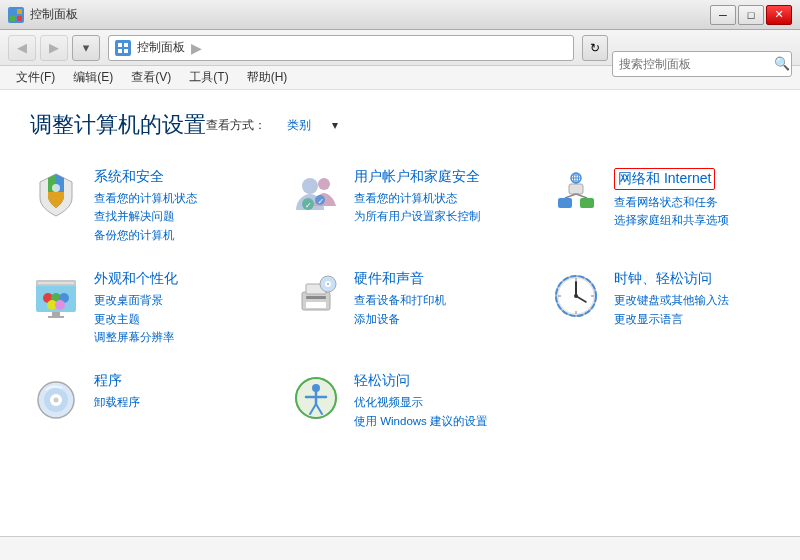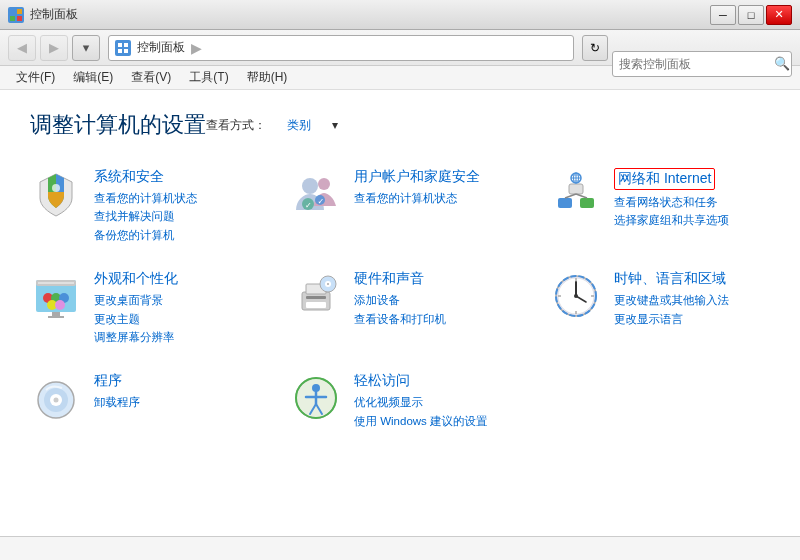--- a/index.html
+++ b/index.html
@@ -358,20 +358,21 @@
           <path d="M22 36 C22 28 28 23 32 23 C36 23 42 28 44 36 Z" fill="#d0a8c0"></path>
           <circle cx="16" cy="34" r="6" fill="#4a8" opacity="0.7"></circle>
           <text x="13" y="38" font-size="8" fill="white">✓</text>
           <circle cx="28" cy="30" r="5" fill="#4a90d9" opacity="0.8"></circle>
           <text x="25.5" y="34" font-size="8" fill="white">✓</text>
         </svg>
       </div>
       <div class="panel-text">
         <div class="panel-title">用户帐户和家庭安全</div>
         <a class="panel-link">查看您的计算机状态</a>
+        <a class="panel-link">为所有用户设置家长控制</a>
       </div>
     </div>
 
     <div class="panel-item">
       <div class="panel-icon icon-network">
         <svg width="48" height="48" viewBox="0 0 48 48">
           <rect x="6" y="28" width="14" height="10" rx="2" fill="#4a90d9"></rect>
           <rect x="28" y="28" width="14" height="10" rx="2" fill="#50b050"></rect>
           <rect x="17" y="14" width="14" height="10" rx="2" fill="#e0e0e0" stroke="#aaa" stroke-width="1"></rect>
           <line x1="24" y1="24" x2="13" y2="28" stroke="#888" stroke-width="1.5"></line>
@@ -426,22 +427,22 @@
           <rect x="14" y="30" width="20" height="6" rx="1" fill="white"></rect>
           <rect x="14" y="12" width="20" height="10" rx="1" fill="#e8e8e8" stroke="#aaa" stroke-width="1"></rect>
 
           <circle cx="36" cy="12" r="8" fill="#c8e0f8" stroke="#aaa" stroke-width="1"></circle>
           <circle cx="36" cy="12" r="3" fill="white"></circle>
           <circle cx="36" cy="12" r="1" fill="#aaa"></circle>
         </svg>
       </div>
       <div class="panel-text">
         <div class="panel-title">硬件和声音</div>
+        <a class="panel-link">查看设备和打印机</a>
         <a class="panel-link">添加设备</a>
-        <a class="panel-link">查看设备和打印机</a>
       </div>
     </div>
 
     <div class="panel-item">
       <div class="panel-icon icon-clock">
         <svg width="48" height="48" viewBox="0 0 48 48">
           <circle cx="24" cy="24" r="20" fill="#e8e8f8" stroke="#aaa" stroke-width="1.5"></circle>
           <circle cx="24" cy="24" r="18" fill="white" stroke="#ccc" stroke-width="0.5"></circle>
 
           <line x1="24" y1="24" x2="24" y2="10" stroke="#333" stroke-width="2" stroke-linecap="round"></line>
@@ -450,21 +451,21 @@
 
           <line x1="24" y1="6" x2="24" y2="9" stroke="#aaa" stroke-width="1.5"></line>
           <line x1="24" y1="39" x2="24" y2="42" stroke="#aaa" stroke-width="1.5"></line>
           <line x1="6" y1="24" x2="9" y2="24" stroke="#aaa" stroke-width="1.5"></line>
           <line x1="39" y1="24" x2="42" y2="24" stroke="#aaa" stroke-width="1.5"></line>
 
           <circle cx="24" cy="24" r="20" fill="none" stroke="#4a90d9" stroke-width="2" stroke-dasharray="6 2"></circle>
         </svg>
       </div>
       <div class="panel-text">
-        <div class="panel-title">时钟、语言和区域</div>
+        <div class="panel-title">时钟、轻松访问</div>
         <a class="panel-link">更改键盘或其他输入法</a>
         <a class="panel-link">更改显示语言</a>
       </div>
     </div>
 
     <div class="panel-item">
       <div class="panel-icon icon-program">
         <svg width="48" height="48" viewBox="0 0 48 48">
 
           <circle cx="24" cy="26" r="18" fill="#d8e8f8" stroke="#aaa" stroke-width="1.5"></circle>

